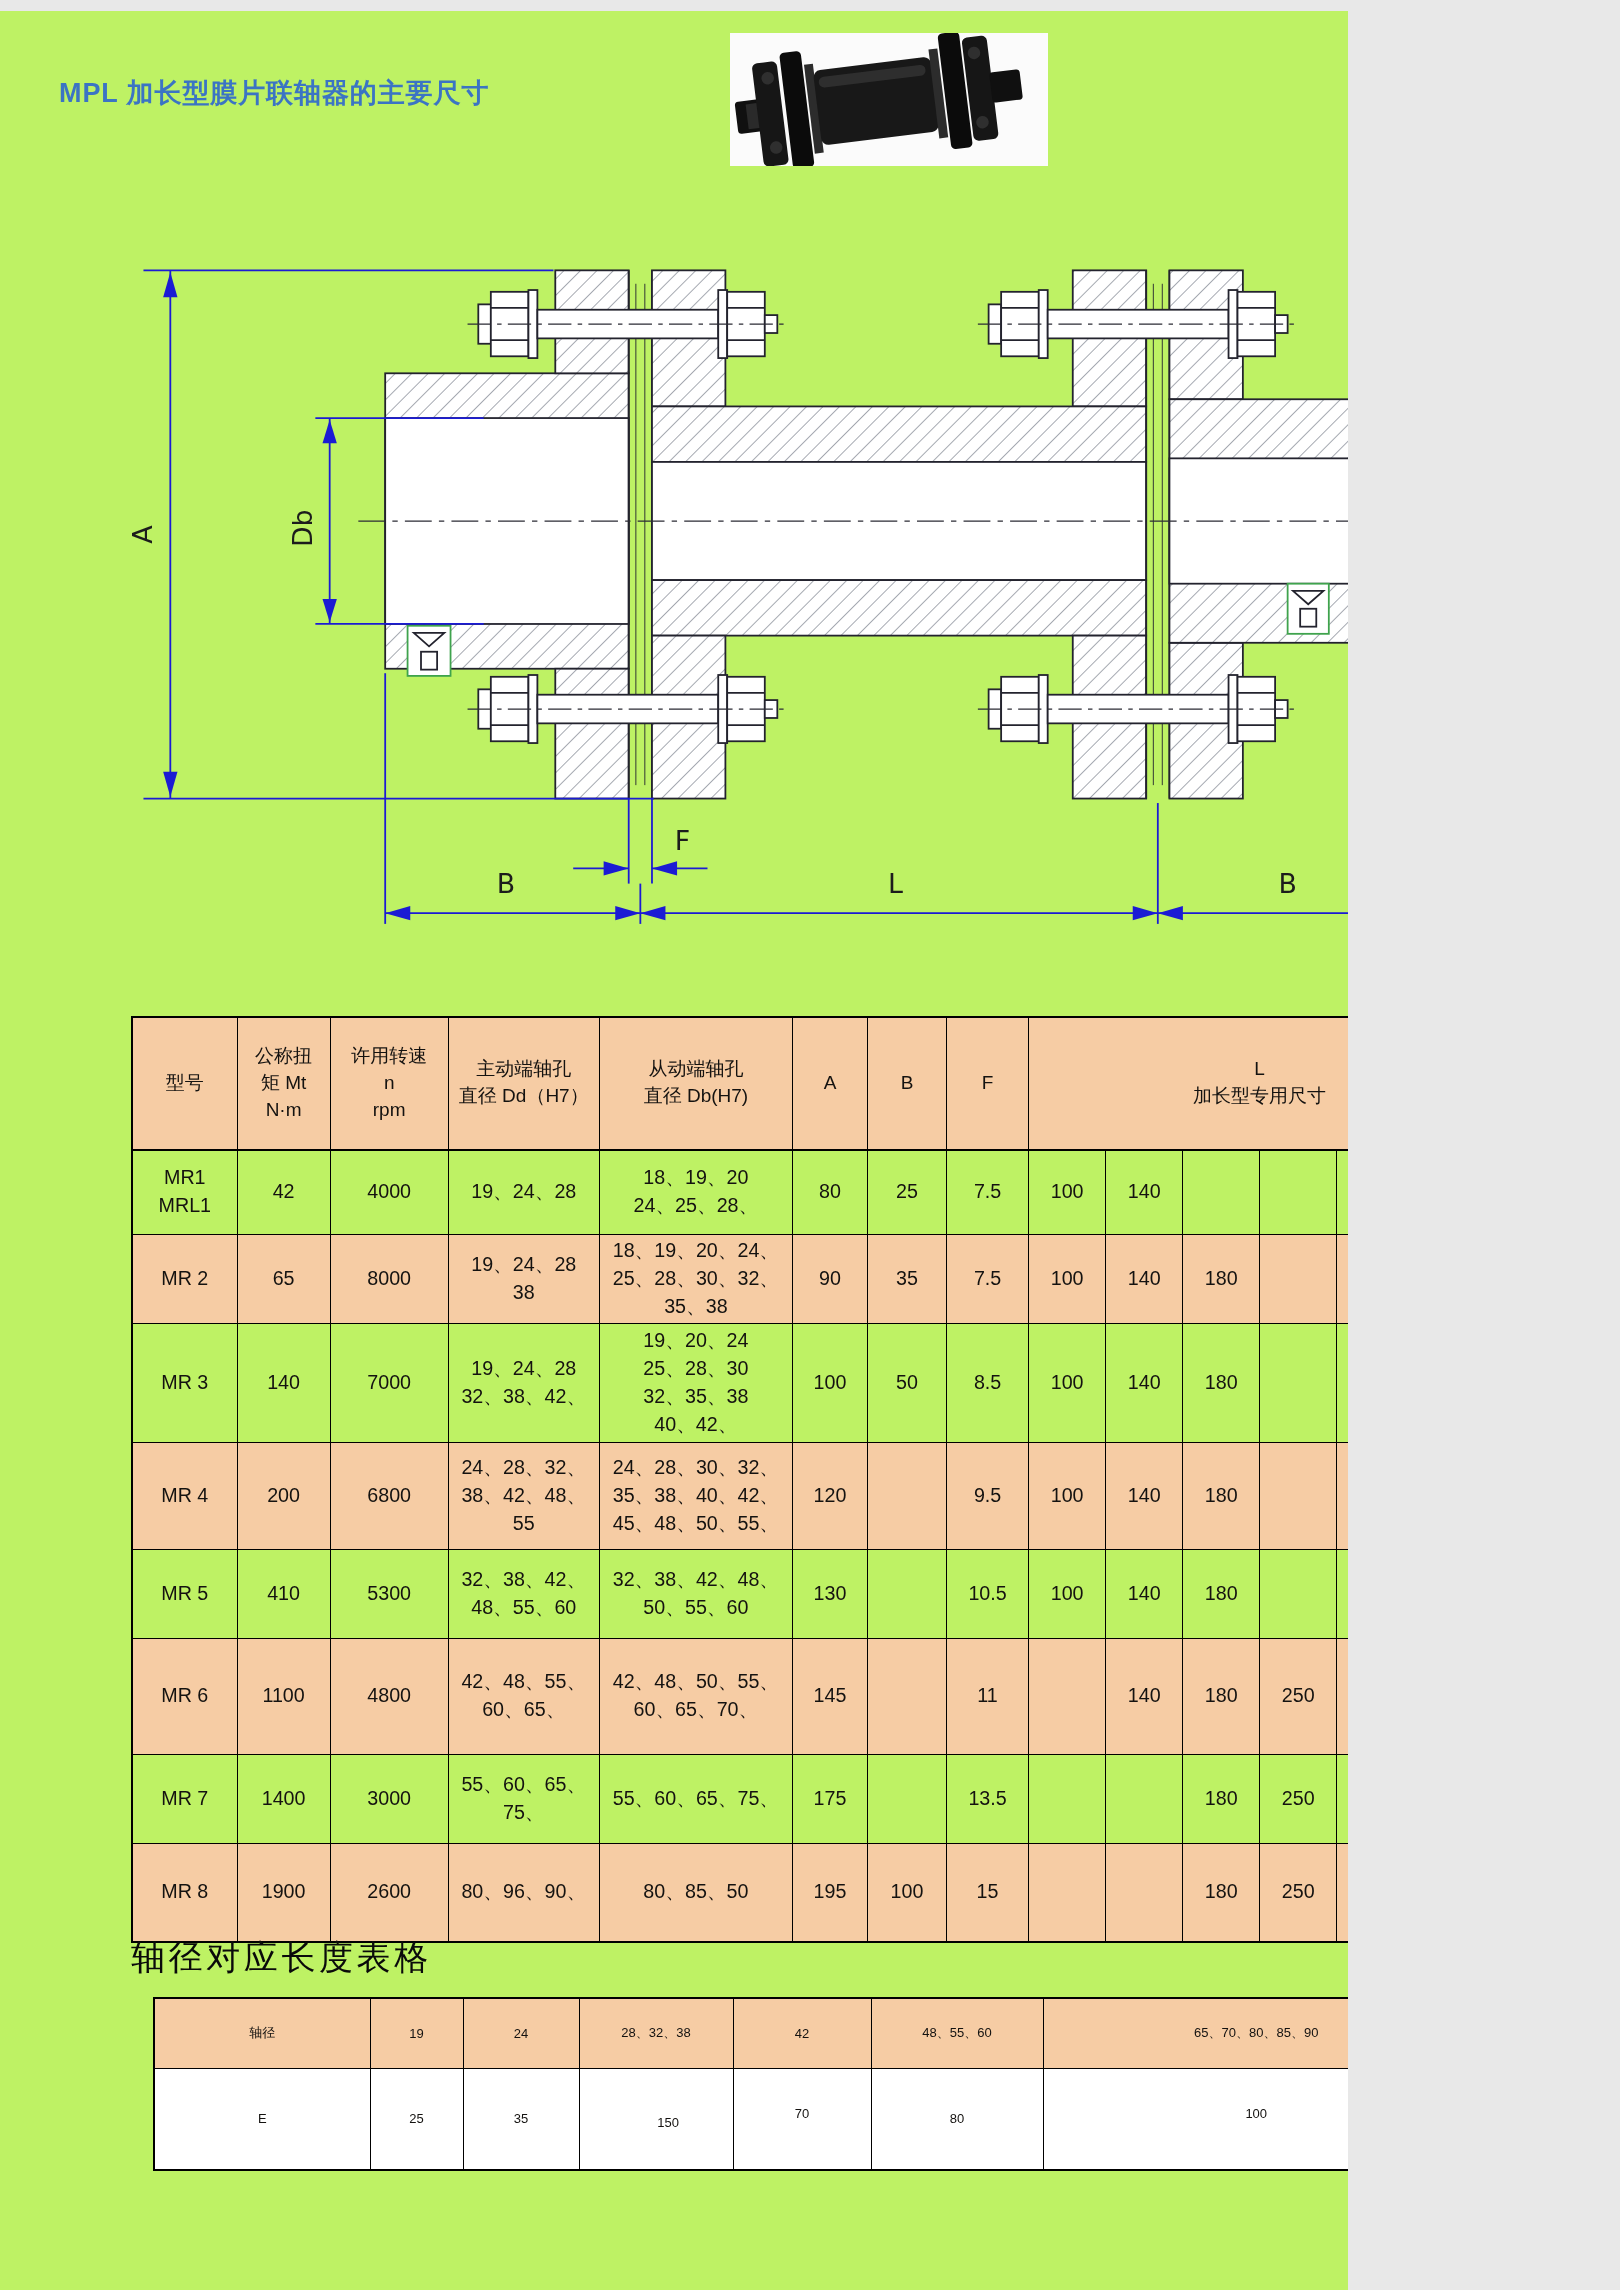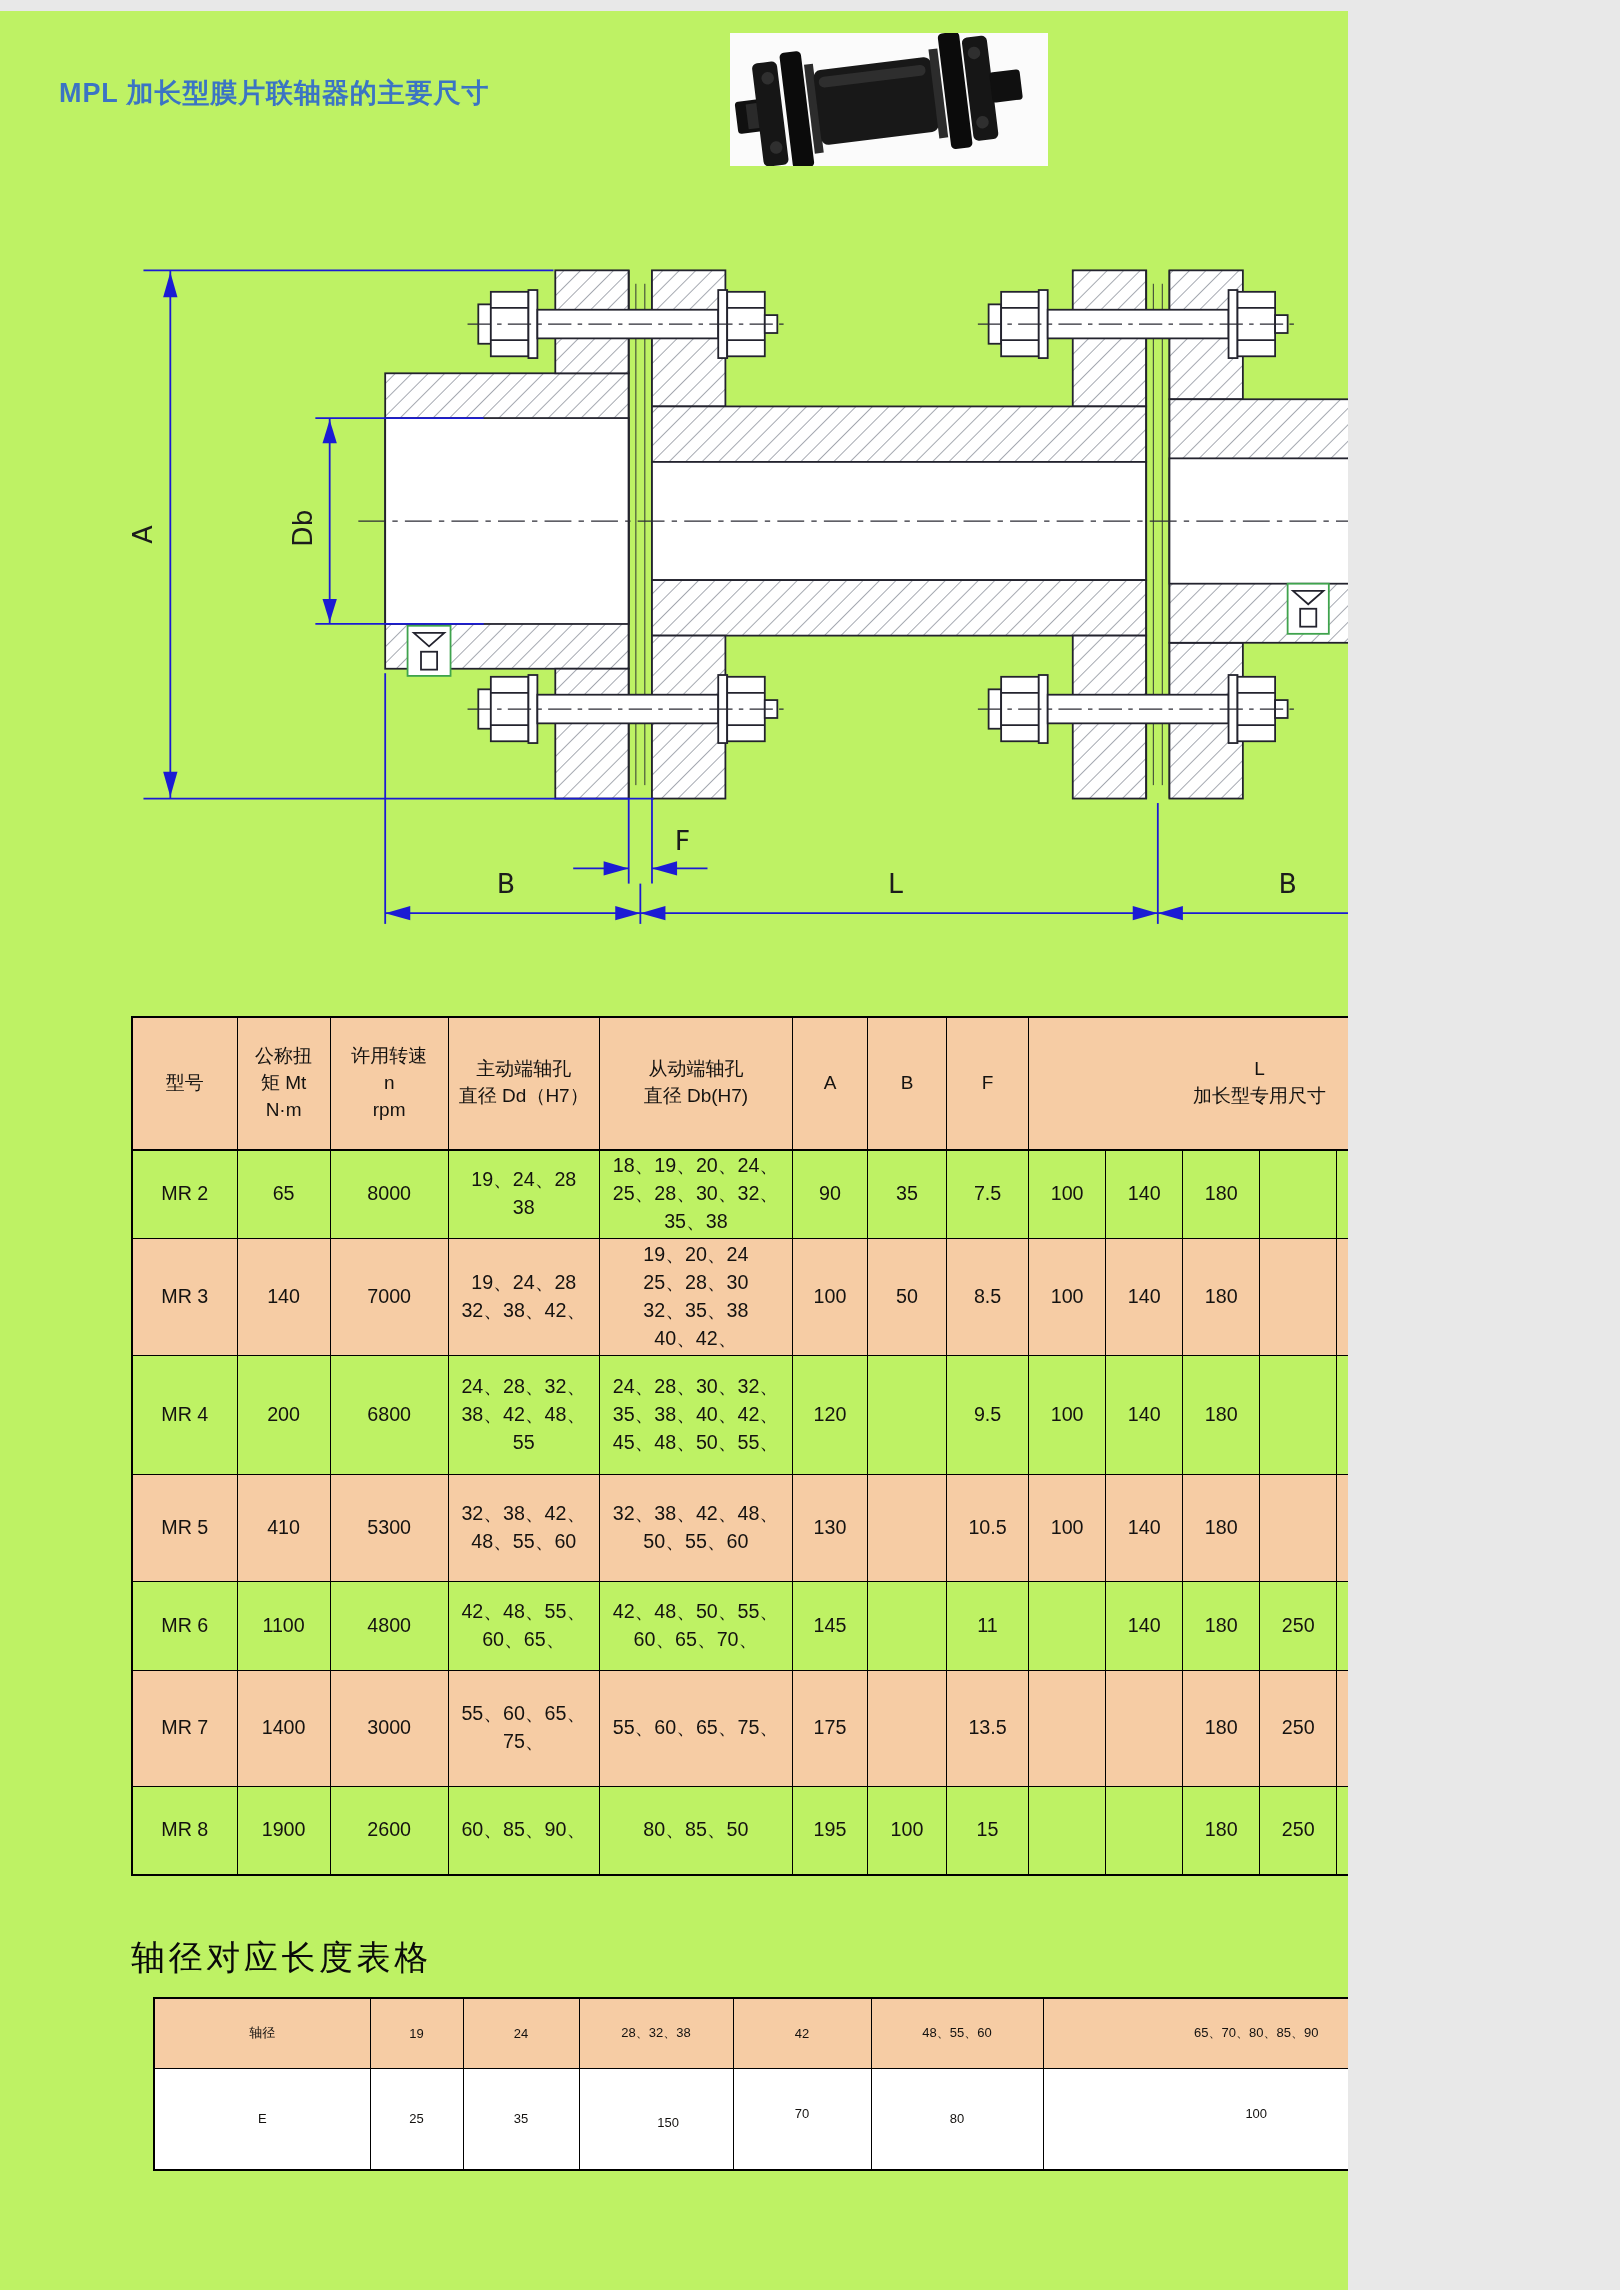--- a/index.html
+++ b/index.html
@@ -289,20 +289,38 @@
 直径 Db(H7)</th>
           <th>A</th>
           <th>B</th>
           <th>F</th>
           <th class="pre" colspan="6">L
 加长型专用尺寸</th>
         </tr>
       </thead>
       <tbody>
           <tr>
+            <td class="pre">MR1
+MRL1</td>
+            <td>42</td>
+            <td>4000</td>
+            <td class="pre">19、24、28</td>
+            <td class="pre">18、19、20
+24、25、28、</td>
+            <td>80</td>
+            <td>25</td>
+            <td>7.5</td>
+            <td>100</td>
+            <td>140</td>
+            <td></td>
+            <td></td>
+            <td></td>
+            <td></td>
+          </tr>
+          <tr>
             <td class="pre">MR 2</td>
             <td>65</td>
             <td>8000</td>
             <td class="pre">19、24、28
 38</td>
             <td class="pre">18、19、20、24、
 25、28、30、32、
 35、38</td>
             <td>90</td>
             <td>35</td>
@@ -404,21 +422,21 @@
             <td></td>
             <td>180</td>
             <td>250</td>
             <td></td>
             <td></td>
           </tr>
           <tr>
             <td class="pre">MR 8</td>
             <td>1900</td>
             <td>2600</td>
-            <td class="pre">60、85、90、</td>
+            <td class="pre">80、96、90、</td>
             <td class="pre">80、85、50</td>
             <td>195</td>
             <td>100</td>
             <td>15</td>
             <td></td>
             <td></td>
             <td>180</td>
             <td>250</td>
             <td>280</td>
             <td>300</td>

